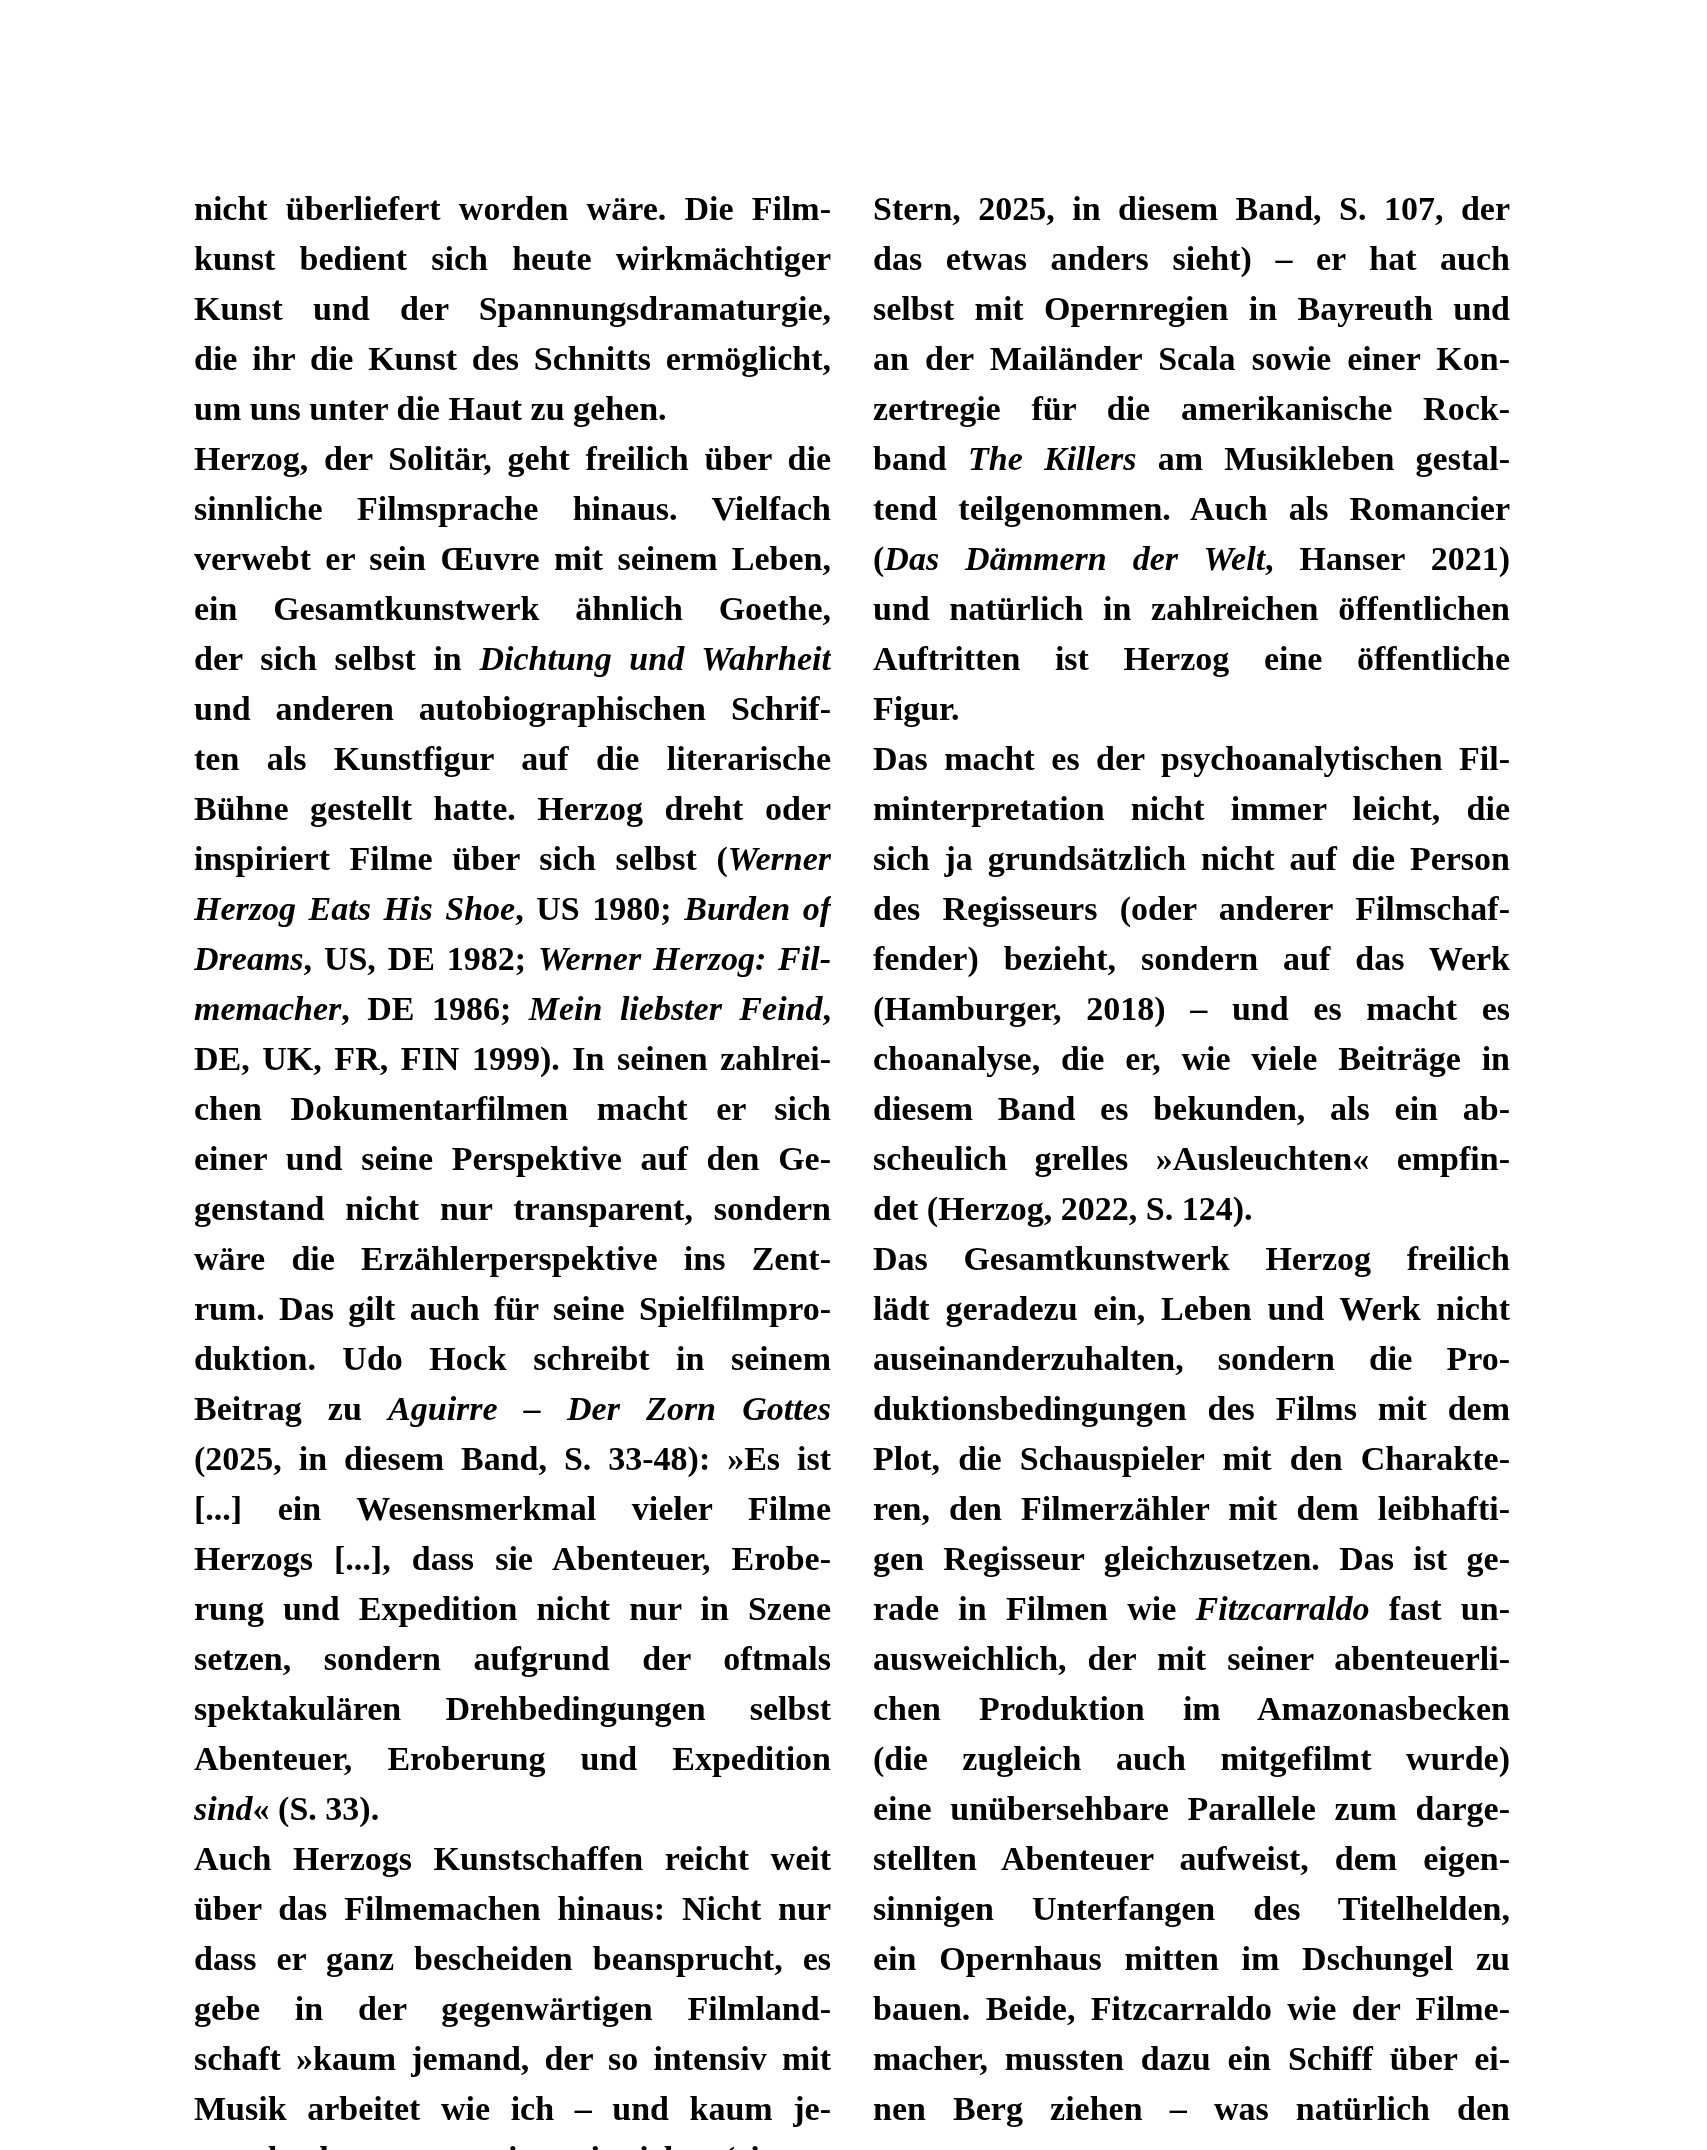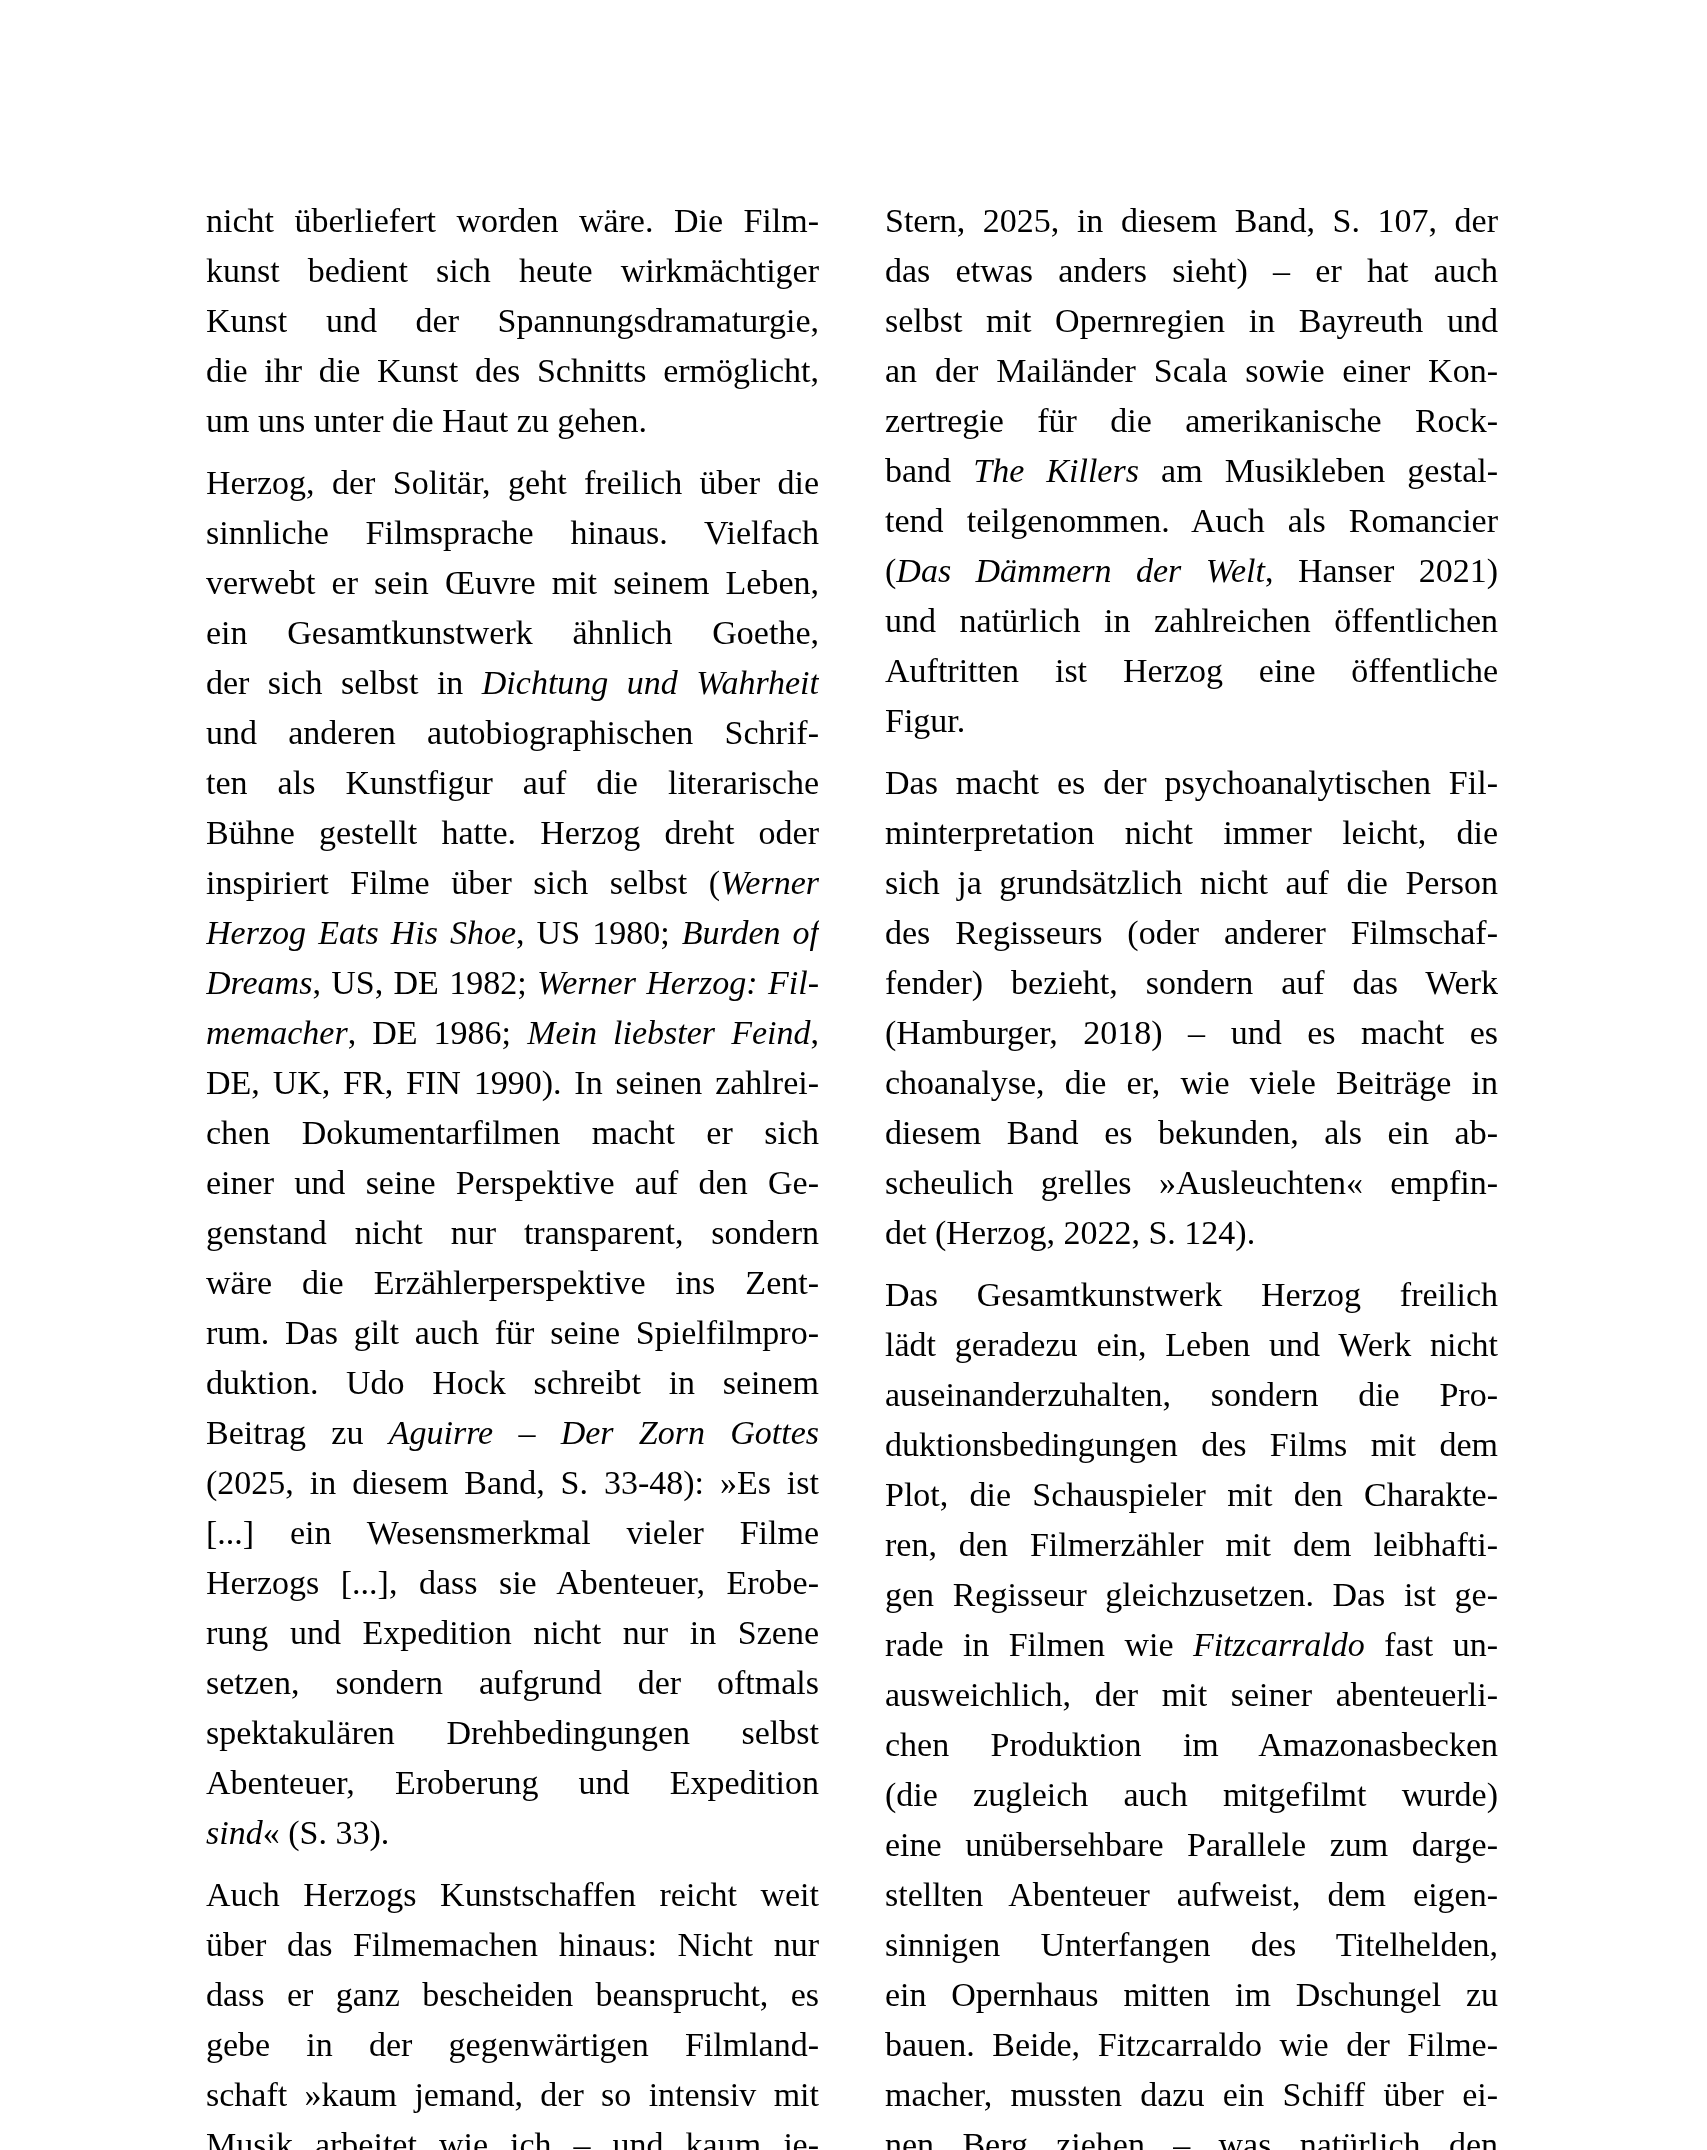--- a/index.html
+++ b/index.html
@@ -13,21 +13,21 @@
     overflow: hidden;
   }
   .column {
     position: absolute;
     top: 184px;
     width: 637px;
     font-size: 34px;
   }
   .column-left  { left: 194px; }
   .column-right { left: 873px; }
-  .paragraph { margin: 12px; padding: 0; }
+  .paragraph { margin: 0; padding: 0; font-weight: bold; }
   .line {
     height: 50px;
     line-height: 50px;
     text-align: justify;
     text-align-last: justify;
     overflow: hidden;
     white-space: normal;
   }
   .line-last { text-align-last: left; }
   .it { font-style: italic; }
@@ -51,21 +51,21 @@
         <div class="line"><span class="rm">verwebt er sein Œuvre mit seinem Leben,</span></div>
         <div class="line"><span class="rm">ein Gesamtkunstwerk ähnlich Goethe,</span></div>
         <div class="line"><span class="rm">der sich selbst in </span><span class="it">Dichtung und Wahrheit</span></div>
         <div class="line"><span class="rm">und anderen autobiographischen Schrif-</span></div>
         <div class="line"><span class="rm">ten als Kunstfigur auf die literarische</span></div>
         <div class="line"><span class="rm">Bühne gestellt hatte. Herzog dreht oder</span></div>
         <div class="line"><span class="rm">inspiriert Filme über sich selbst (</span><span class="it">Werner</span></div>
         <div class="line"><span class="it">Herzog Eats His Shoe</span><span class="rm">, US 1980; </span><span class="it">Burden of</span></div>
         <div class="line"><span class="it">Dreams</span><span class="rm">, US, DE 1982; </span><span class="it">Werner Herzog: Fil-</span></div>
         <div class="line"><span class="it">memacher</span><span class="rm">, DE 1986; </span><span class="it">Mein liebster Feind</span><span class="rm">,</span></div>
-        <div class="line"><span class="rm">DE, UK, FR, FIN 1990). In seinen zahlrei-</span></div>
+        <div class="line"><span class="rm">DE, UK, FR, FIN 1999). In seinen zahlrei-</span></div>
         <div class="line"><span class="rm">chen Dokumentarfilmen macht er sich</span></div>
         <div class="line"><span class="rm">einer und seine Perspektive auf den Ge-</span></div>
         <div class="line"><span class="rm">genstand nicht nur transparent, sondern</span></div>
         <div class="line"><span class="rm">wäre die Erzählerperspektive ins Zent-</span></div>
         <div class="line"><span class="rm">rum. Das gilt auch für seine Spielfilmpro-</span></div>
         <div class="line"><span class="rm">duktion. Udo Hock schreibt in seinem</span></div>
         <div class="line"><span class="rm">Beitrag zu </span><span class="it">Aguirre – Der Zorn Gottes</span></div>
         <div class="line"><span class="rm">(2025, in diesem Band, S. 33-48): »Es ist</span></div>
         <div class="line"><span class="rm">[...] ein Wesensmerkmal vieler Filme</span></div>
         <div class="line"><span class="rm">Herzogs [...], dass sie Abenteuer, Erobe-</span></div>

